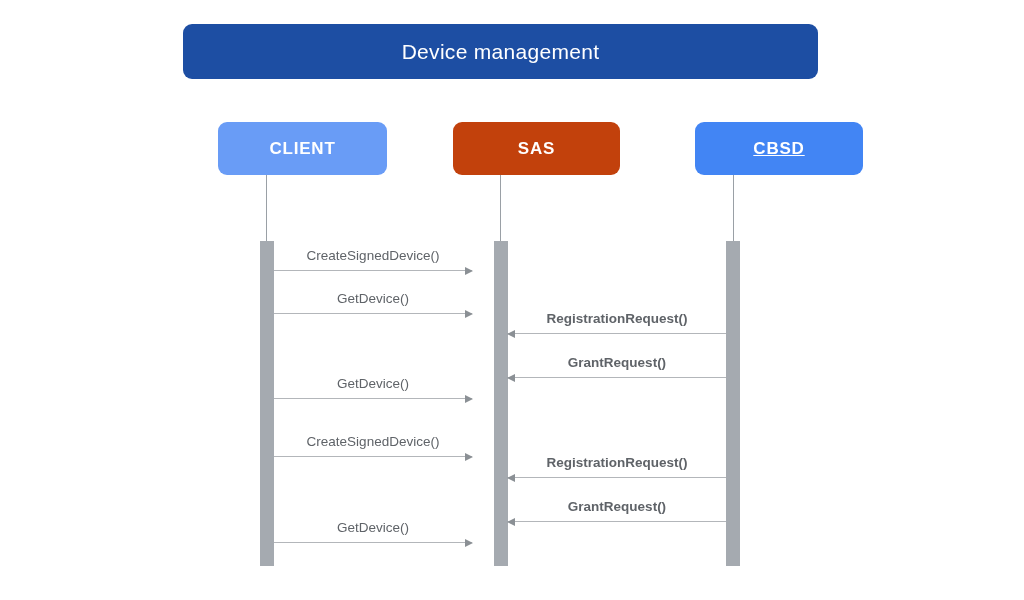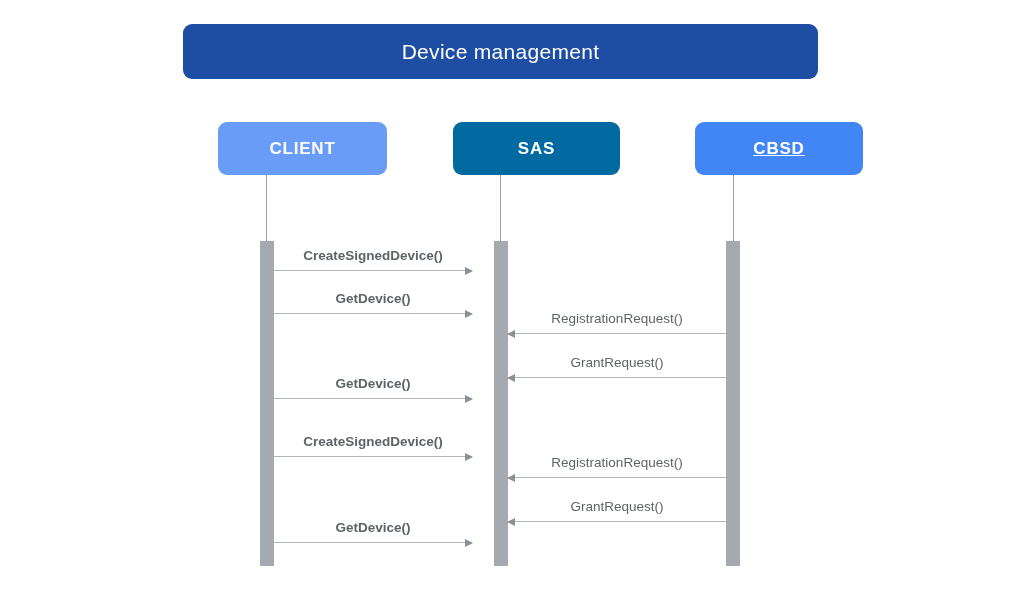--- a/index.html
+++ b/index.html
@@ -41,21 +41,21 @@
     display: flex;
     align-items: center;
     justify-content: center;
     color: #ffffff;
     font-size: 17px;
     font-weight: bold;
     letter-spacing: 0.8px;
     margin-left: 35px;
   }
   .actor-client { left: 183px; width: 169px; background: #699cf6; }
-  .actor-sas    { left: 418px; width: 167px; background: #0369a1; }
+  .actor-sas    { left: 418px; width: 167px; background: #c2410c; }
   .actor-cbsd   { left: 660px; width: 168px; background: #4285f4; text-decoration: underline; }
   
   .lifeline {
     position: absolute;
     top: 175px;
     height: 66px;
     width: 1px;
     background: #9aa0a6;
   }
   .lifeline-client { left: 266px; }
@@ -70,22 +70,22 @@
     background: #a5aab0;
   }
   .bar-client { left: 260px; }
   .bar-sas    { left: 494px; }
   .bar-cbsd   { left: 726px; }
   
   .msg {
     position: absolute;
     height: 26px;
   }
-  .msg-right { left: 274px; width: 198px; font-weight: bold; }  
-  .msg-left  { left: 508px; width: 218px; }  
+  .msg-right { left: 274px; width: 198px; }  
+  .msg-left  { left: 508px; width: 218px; font-weight: bold; }  
   .msg-label {
     position: absolute;
     left: 0;
     right: 0;
     bottom: 8px;
     text-align: center;
     font-size: 13.5px;
     color: #5f6368;
     white-space: nowrap;
   }

